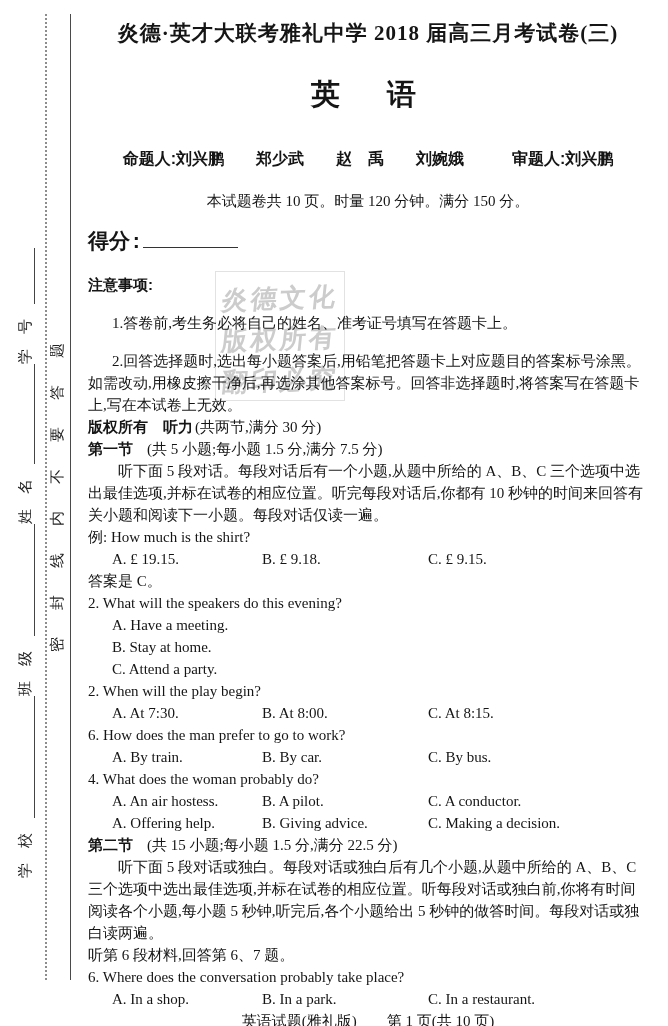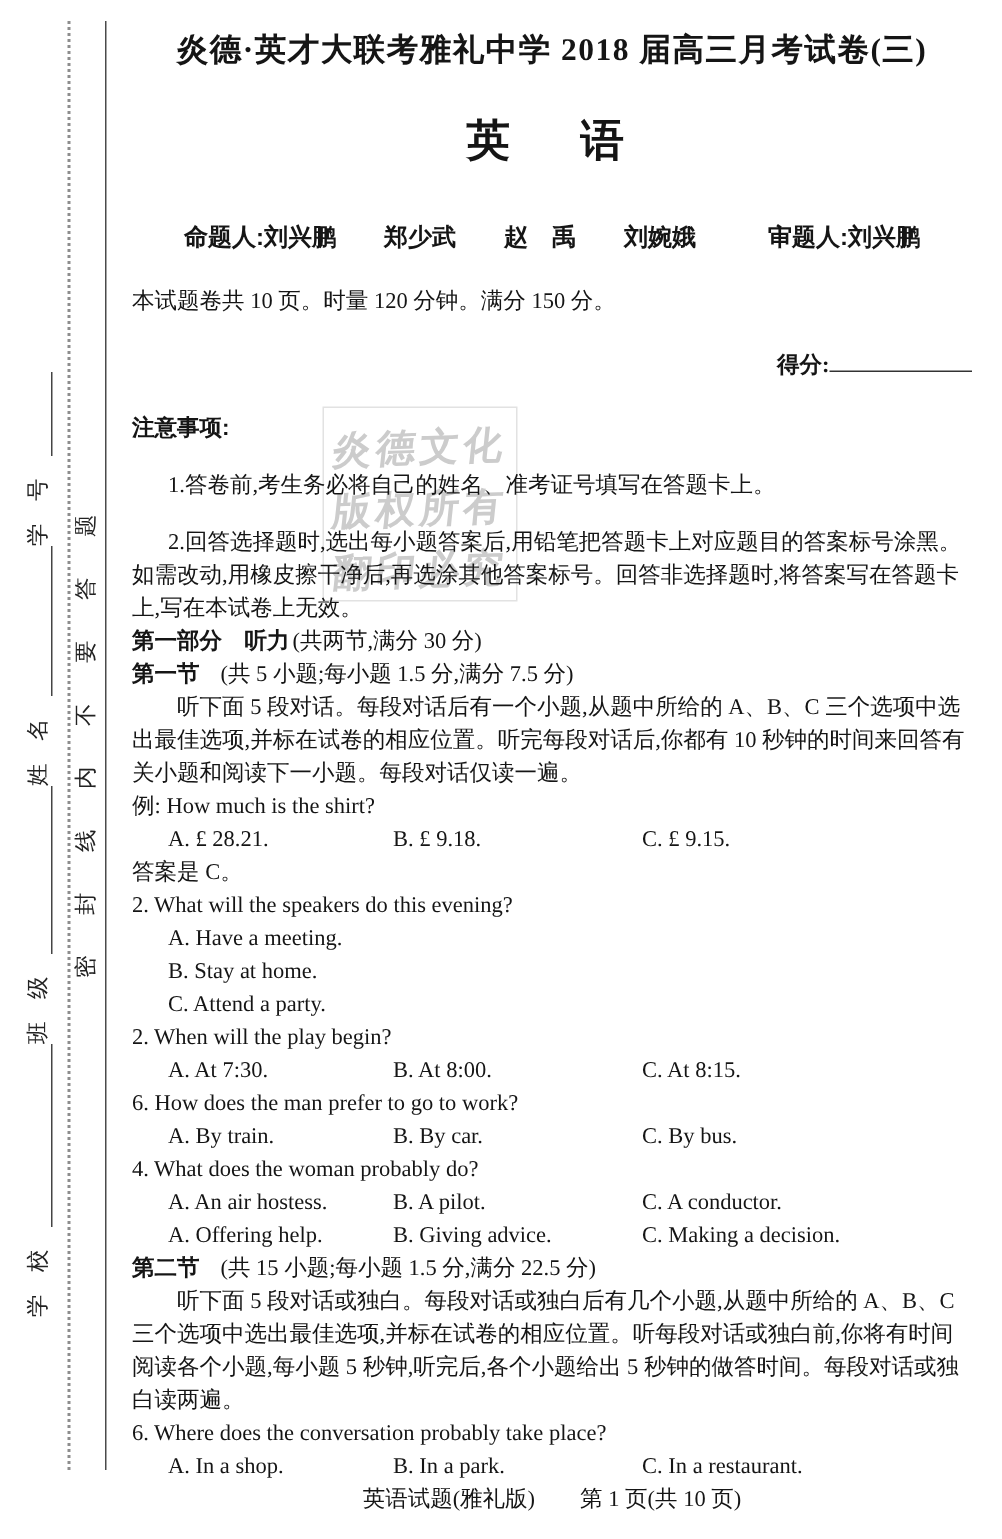--- a/index.html
+++ b/index.html
@@ -29,22 +29,22 @@
     border:1px solid #e2e2e2; z-index:0; padding-top:6px;
     text-align:center; color:#cccccc; font-weight:bold; font-size:26px;
     line-height:41px; letter-spacing:3px; user-select:none;
   }
   .watermark div { transform:skewX(-8deg) rotate(-2deg); }
   
   .content { position:relative; z-index:1; padding:20px 20px 0 88px; }
   .doc-title { text-align:center; font-size:21px; font-weight:bold; line-height:26px; letter-spacing:1px; }
   .subject   { text-align:center; font-size:29px; font-weight:bold; line-height:36px; letter-spacing:9px; margin-top:30px; }
   .setters   { text-align:center; font-size:16px; font-weight:bold; line-height:22px; margin-top:36px; font-family:"Liberation Sans", sans-serif; }
-  .paper-info{ text-align:left; font-size:15px; line-height:22px; margin-top:20px; }
-  .score-row { text-align:right; font-size:15px; font-weight:bold; line-height:22px; margin-top:20px; font-family:Liberation Serif, serif; }
+  .paper-info{ text-align:center; font-size:15px; line-height:22px; margin-top:20px; }
+  .score-row { text-align:left; font-size:21px; font-weight:bold; line-height:22px; margin-top:20px; font-family:Liberation Mono, monospace; }
   .score-line{ display:inline-block; width:95px; height:16px; border-bottom:1px solid #333; }
   .body-text { font-size:15px; line-height:22px; }
   .notice-title { font-weight:bold; margin-top:20px; font-family:"Liberation Sans", sans-serif; font-size:15px; line-height:22px; }
   .notice-item  { text-indent:24px;margin-top:16px; }
   .part-heading b, .sec-heading b { font-family:"Liberation Sans", sans-serif; }
   .part-heading .note, .sec-heading .note { font-weight:normal; margin-left:2px; }
   .sec-heading b { margin-right:12px; }
   .para-indent { text-indent:2em; }
   .opt-grid { display:grid; grid-template-columns:150px 166px 1fr; margin-left:24px; }
   .opt-line { margin-left:24px; }
@@ -84,34 +84,34 @@
 
     <div class="score-row">
       <span>得分:</span><span class="score-line"></span>
     </div>
 
     <div class="notice-title body-text">注意事项:</div>
     <div class="body-text notice-item">1.答卷前,考生务必将自己的姓名、准考证号填写在答题卡上。</div>
     <div class="body-text notice-item">2.回答选择题时,选出每小题答案后,用铅笔把答题卡上对应题目的答案标号涂黑。如需改动,用橡皮擦干净后,再选涂其他答案标号。回答非选择题时,将答案写在答题卡上,写在本试卷上无效。</div>
 
     <div class="body-text part-heading">
-      <b>第一部分　听力</b><span class="note">(共两节,满分 30 分)</span>
+      <b>版权所有　听力</b><span class="note">(共两节,满分 30 分)</span>
     </div>
 
     <div class="body-text sec-heading">
       <b>第一节</b><span class="note">(共 5 小题;每小题 1.5 分,满分 7.5 分)</span>
     </div>
     <div class="body-text para-indent">听下面 5 段对话。每段对话后有一个小题,从题中所给的 A、B、C 三个选项中选出最佳选项,并标在试卷的相应位置。听完每段对话后,你都有 10 秒钟的时间来回答有关小题和阅读下一小题。每段对话仅读一遍。</div>
 
     <div class="body-text">
       <span>例:</span>
       <span>How much is the shirt?</span>
     </div>
     <div class="body-text opt-grid">
-      <span>A.  £ 28.21.</span>
+      <span>A.  £ 19.15.</span>
       <span>B.  £ 9.18.</span>
       <span>C.  £ 9.15.</span>
     </div>
     <div class="body-text">答案是 C。</div>
 
     <div class="body-text">2. What will the speakers do this evening?</div>
     <div class="body-text opt-line">A.  Have a meeting.</div>
     <div class="body-text opt-line">B.  Stay at home.</div>
     <div class="body-text opt-line">C.  Attend a party.</div>
 
@@ -139,20 +139,21 @@
     <div class="body-text opt-grid">
       <span>A.  Offering help.</span>
       <span>B.  Giving advice.</span>
       <span>C.  Making a decision.</span>
     </div>
 
     <div class="body-text sec-heading">
       <b>第二节</b><span class="note">(共 15 小题;每小题 1.5 分,满分 22.5 分)</span>
     </div>
     <div class="body-text para-indent">听下面 5 段对话或独白。每段对话或独白后有几个小题,从题中所给的 A、B、C 三个选项中选出最佳选项,并标在试卷的相应位置。听每段对话或独白前,你将有时间阅读各个小题,每小题 5 秒钟,听完后,各个小题给出 5 秒钟的做答时间。每段对话或独白读两遍。</div>
+    <div class="body-text">听第 6 段材料,回答第 6、7 题。</div>
 
     <div class="body-text">6. Where does the conversation probably take place?</div>
     <div class="body-text opt-grid">
       <span>A.  In a shop.</span>
       <span>B.  In a park.</span>
       <span>C.  In a restaurant.</span>
     </div>
 
     <div class="footer">英语试题(雅礼版)　　第 1 页(共 10 页)</div>
 

